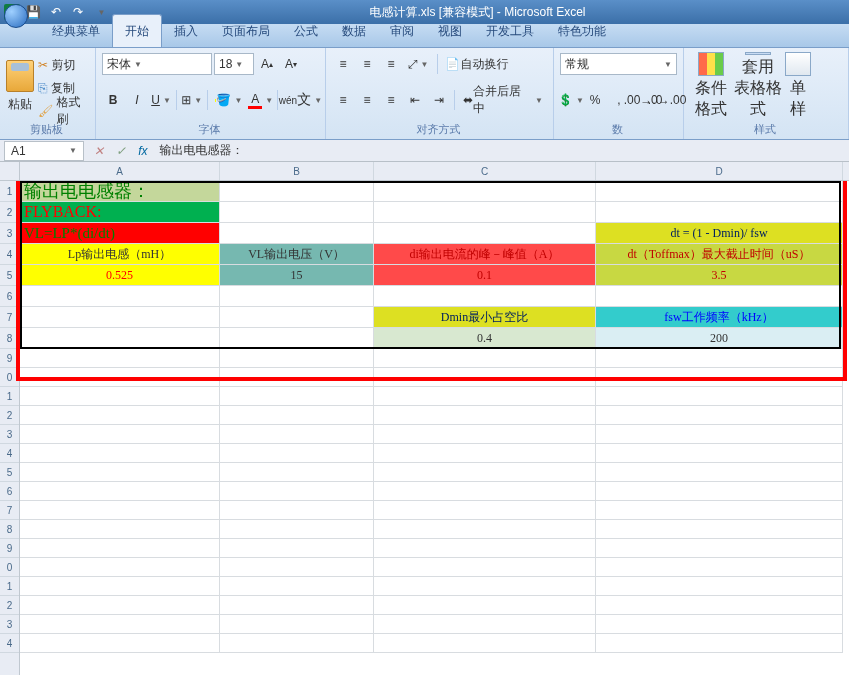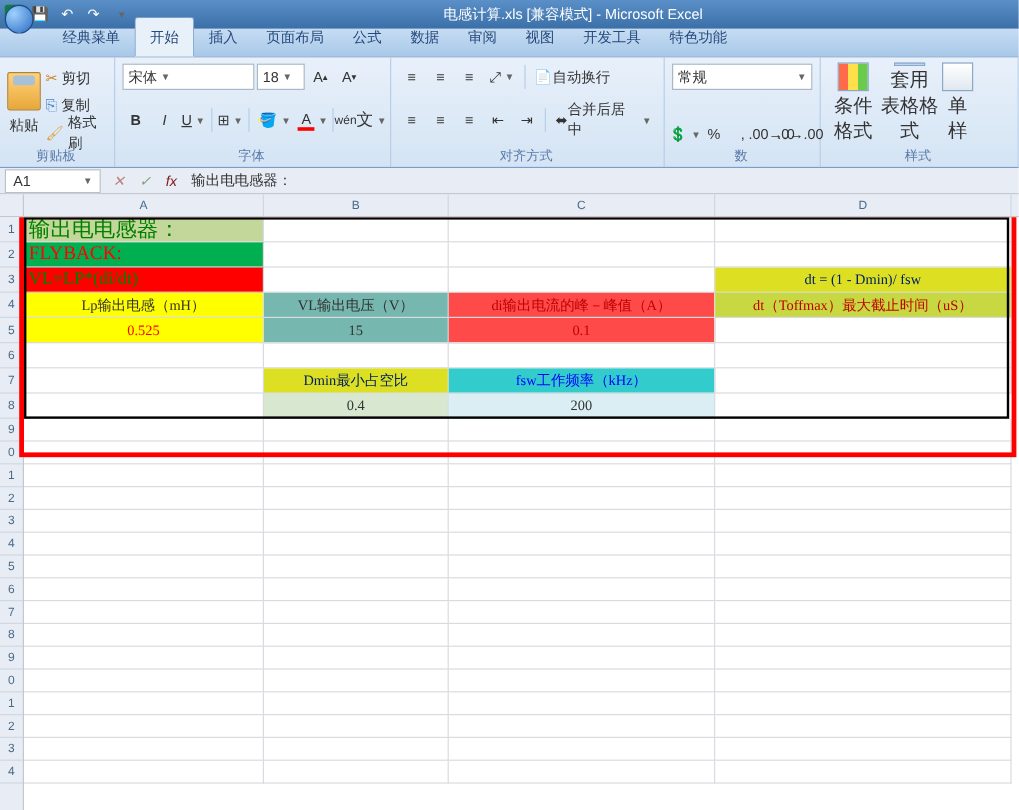--- a/index.html
+++ b/index.html
@@ -31,21 +31,21 @@
 .color-bar { width: 14px; height: 3px; display: block; }
 .sep { width: 1px; height: 20px; background: #b8ceea; margin: 0 2px; }
 .big-btn { width: 42px; height: 68px; display: flex; flex-direction: column; align-items: center; justify-content: center; font-size: 16px; text-align:center; gap:2px; }
 .big-icon { width: 26px; height: 26px; border: 1px solid #8aa8c8; }
 .cond-fmt-icon { background: linear-gradient(90deg, #ff6a4a 33%, #ffe04a 33% 66%, #6acc4a 66%); }
 .tbl-fmt-icon { background: linear-gradient(#4a8ae8 25%, #fff 25% 40%, #c8dcf4 40% 55%, #fff 55% 70%, #c8dcf4 70% 85%, #fff 85%); }
 
 
 .formula-bar { height: 22px; background: #e8ecf4; border-bottom: 1px solid #b8c0c8; display: flex; align-items: center; }
 .name-box { width: 80px; background:#fff; border:1px solid #b8c0c8; padding: 2px 6px; margin: 0 4px; font-size: 12px; height: 20px; display:flex; align-items:center; }
-.fx-btn { padding: 0 6px; font-style: italic; color: #7f1d1d; }
+.fx-btn { padding: 0 6px; font-style: italic; color: #0369a1; }
 .formula-input { flex: 1; padding: 2px 6px; font-size: 12px; font-family: "宋体", SimSun; }
 
 
 .grid-wrap { display: flex; height: calc(675px - 24px - 24px - 92px - 22px); overflow: hidden; }
 .row-headers { width: 20px; background: #e8ecf4; border-right: 1px solid #c0c8d0; }
 .row-head { height: 19px; border-bottom: 1px solid #d0d8e0; text-align: center; font-size: 10px; color: #4a6a8a; display:flex; align-items:center; justify-content:center; }
 .row-head.tall { height: 21px; }
 .col-headers { height: 19px; background: #e8ecf4; display: flex; border-bottom: 1px solid #c0c8d0; }
 .col-head { border-right: 1px solid #d0d8e0; text-align: center; font-size: 10px; color: #4a6a8a; display:flex; align-items:center; justify-content:center; }
 .corner { width: 20px; height: 19px; background: #e8ecf4; border-right: 1px solid #c0c8d0; border-bottom:1px solid #c0c8d0; }
@@ -179,21 +179,21 @@
       <div class="rbtn">≡</div>
       <div class="rbtn">≡</div>
       <div class="rbtn">⇤</div>
       <div class="rbtn">⇥</div>
       <div class="sep"></div>
       <div class="rbtn" style="width:auto;">⬌<span>合并后居中</span><span class="dropdown-arrow">▼</span></div>
     </div>
     <div class="ribbon-group-label">对齐方式</div>
   </div>
 
-  <div class="ribbon-group" style="width:130px;gap:12px;">
+  <div class="ribbon-group" style="width:130px;">
     <div class="ribbon-row">
       <div class="font-select" style="width:118px;">
           <span>常规</span>
           <span style="flex:1"></span>
           <span class="dropdown-arrow">▼</span>
         </div>
     </div>
     <div class="ribbon-row" style="margin-top:12px;">
       <div class="rbtn">💲<span class="dropdown-arrow">▼</span></div>
       <div class="rbtn">%</div>
@@ -294,20 +294,21 @@
       <div class="cell bg-darkyellow bg-navy-text center">dt = (1 - Dmin)/ fsw</div>
 
       <div class="cell bg-yellow center">Lp输出电感（mH）</div>
       <div class="cell bg-teal center">VL输出电压（V）</div>
       <div class="cell bg-red2 center">di输出电流的峰－峰值（A）</div>
       <div class="cell bg-olive2 center">dt（Toffmax）最大截止时间（uS）</div>
 
       <div class="cell bg-yellow center" style="color:#ff0000;">0.525</div>
       <div class="cell bg-teal center">15</div>
       <div class="cell bg-red2 center">0.1</div>
+      <div class="cell bg-olive2 center">3.5</div>
 
       <div class="cell"></div>
       <div class="cell"></div>
       <div class="cell"></div>
       <div class="cell"></div>
 
       <div class="cell"></div>
       <div class="cell"></div>
       <div class="cell bg-darkyellow bg-navy-text center">Dmin最小占空比</div>
       <div class="cell bg-cyan center">fsw工作频率（kHz）</div>

